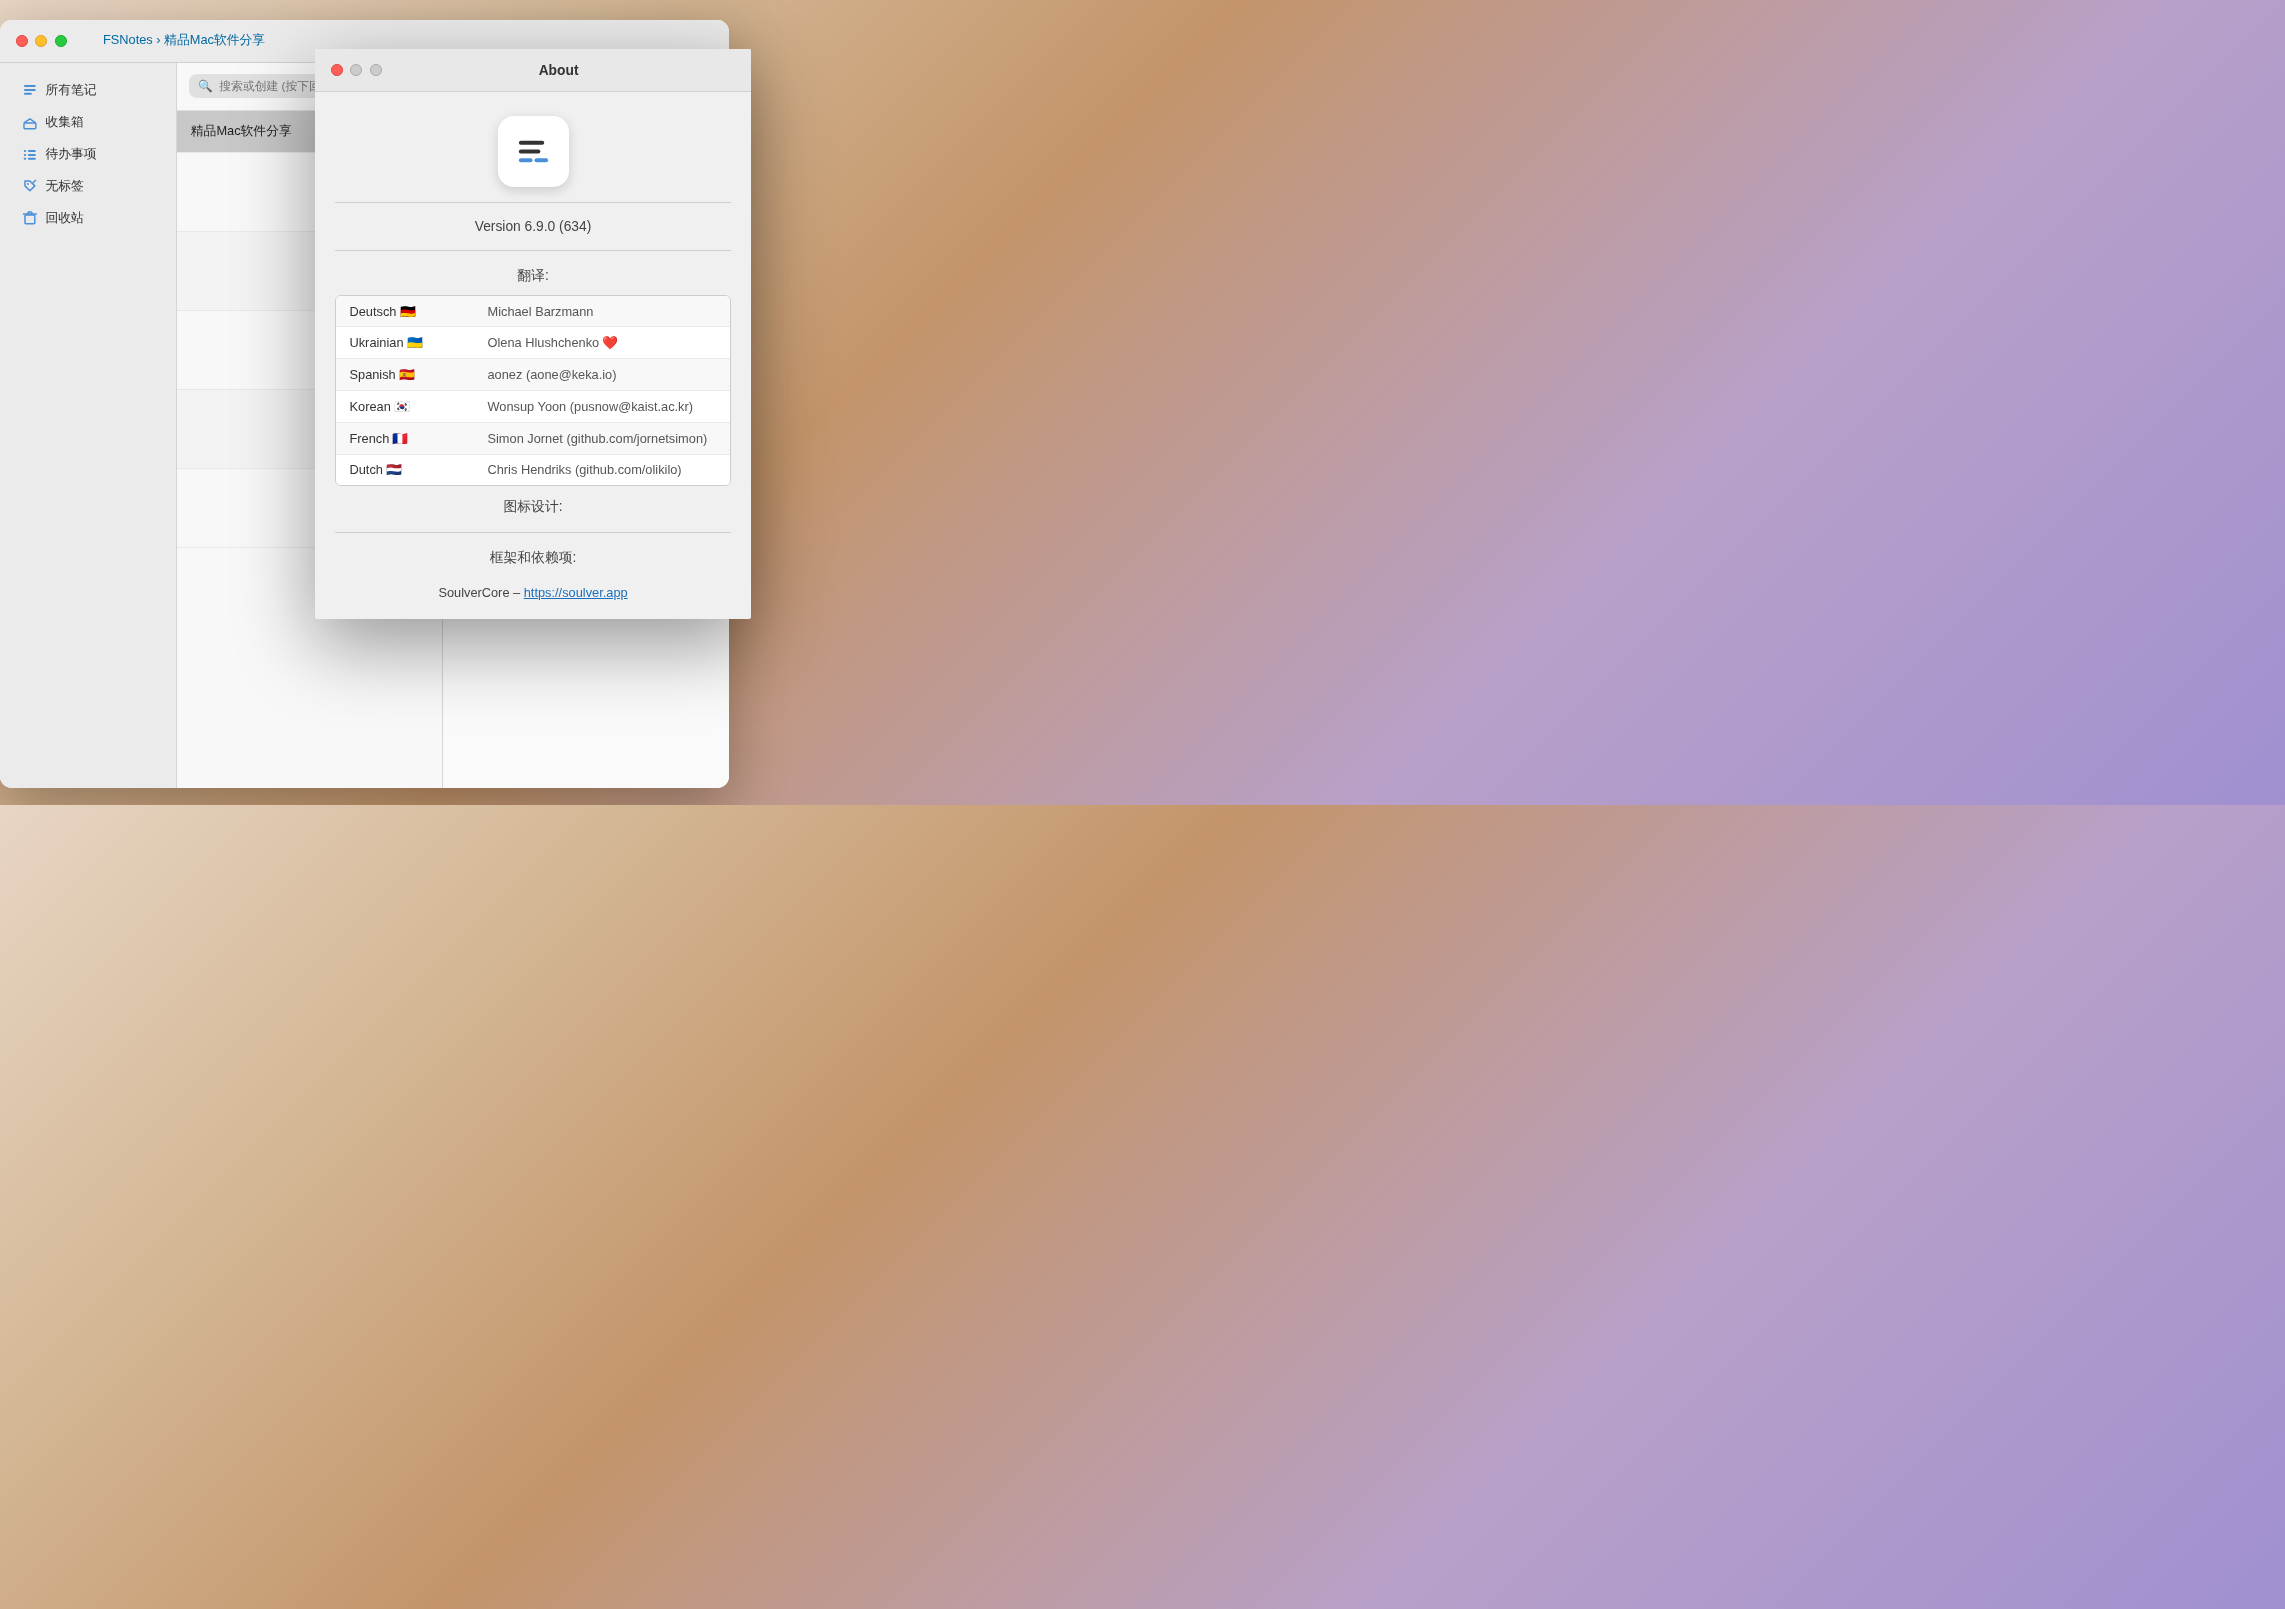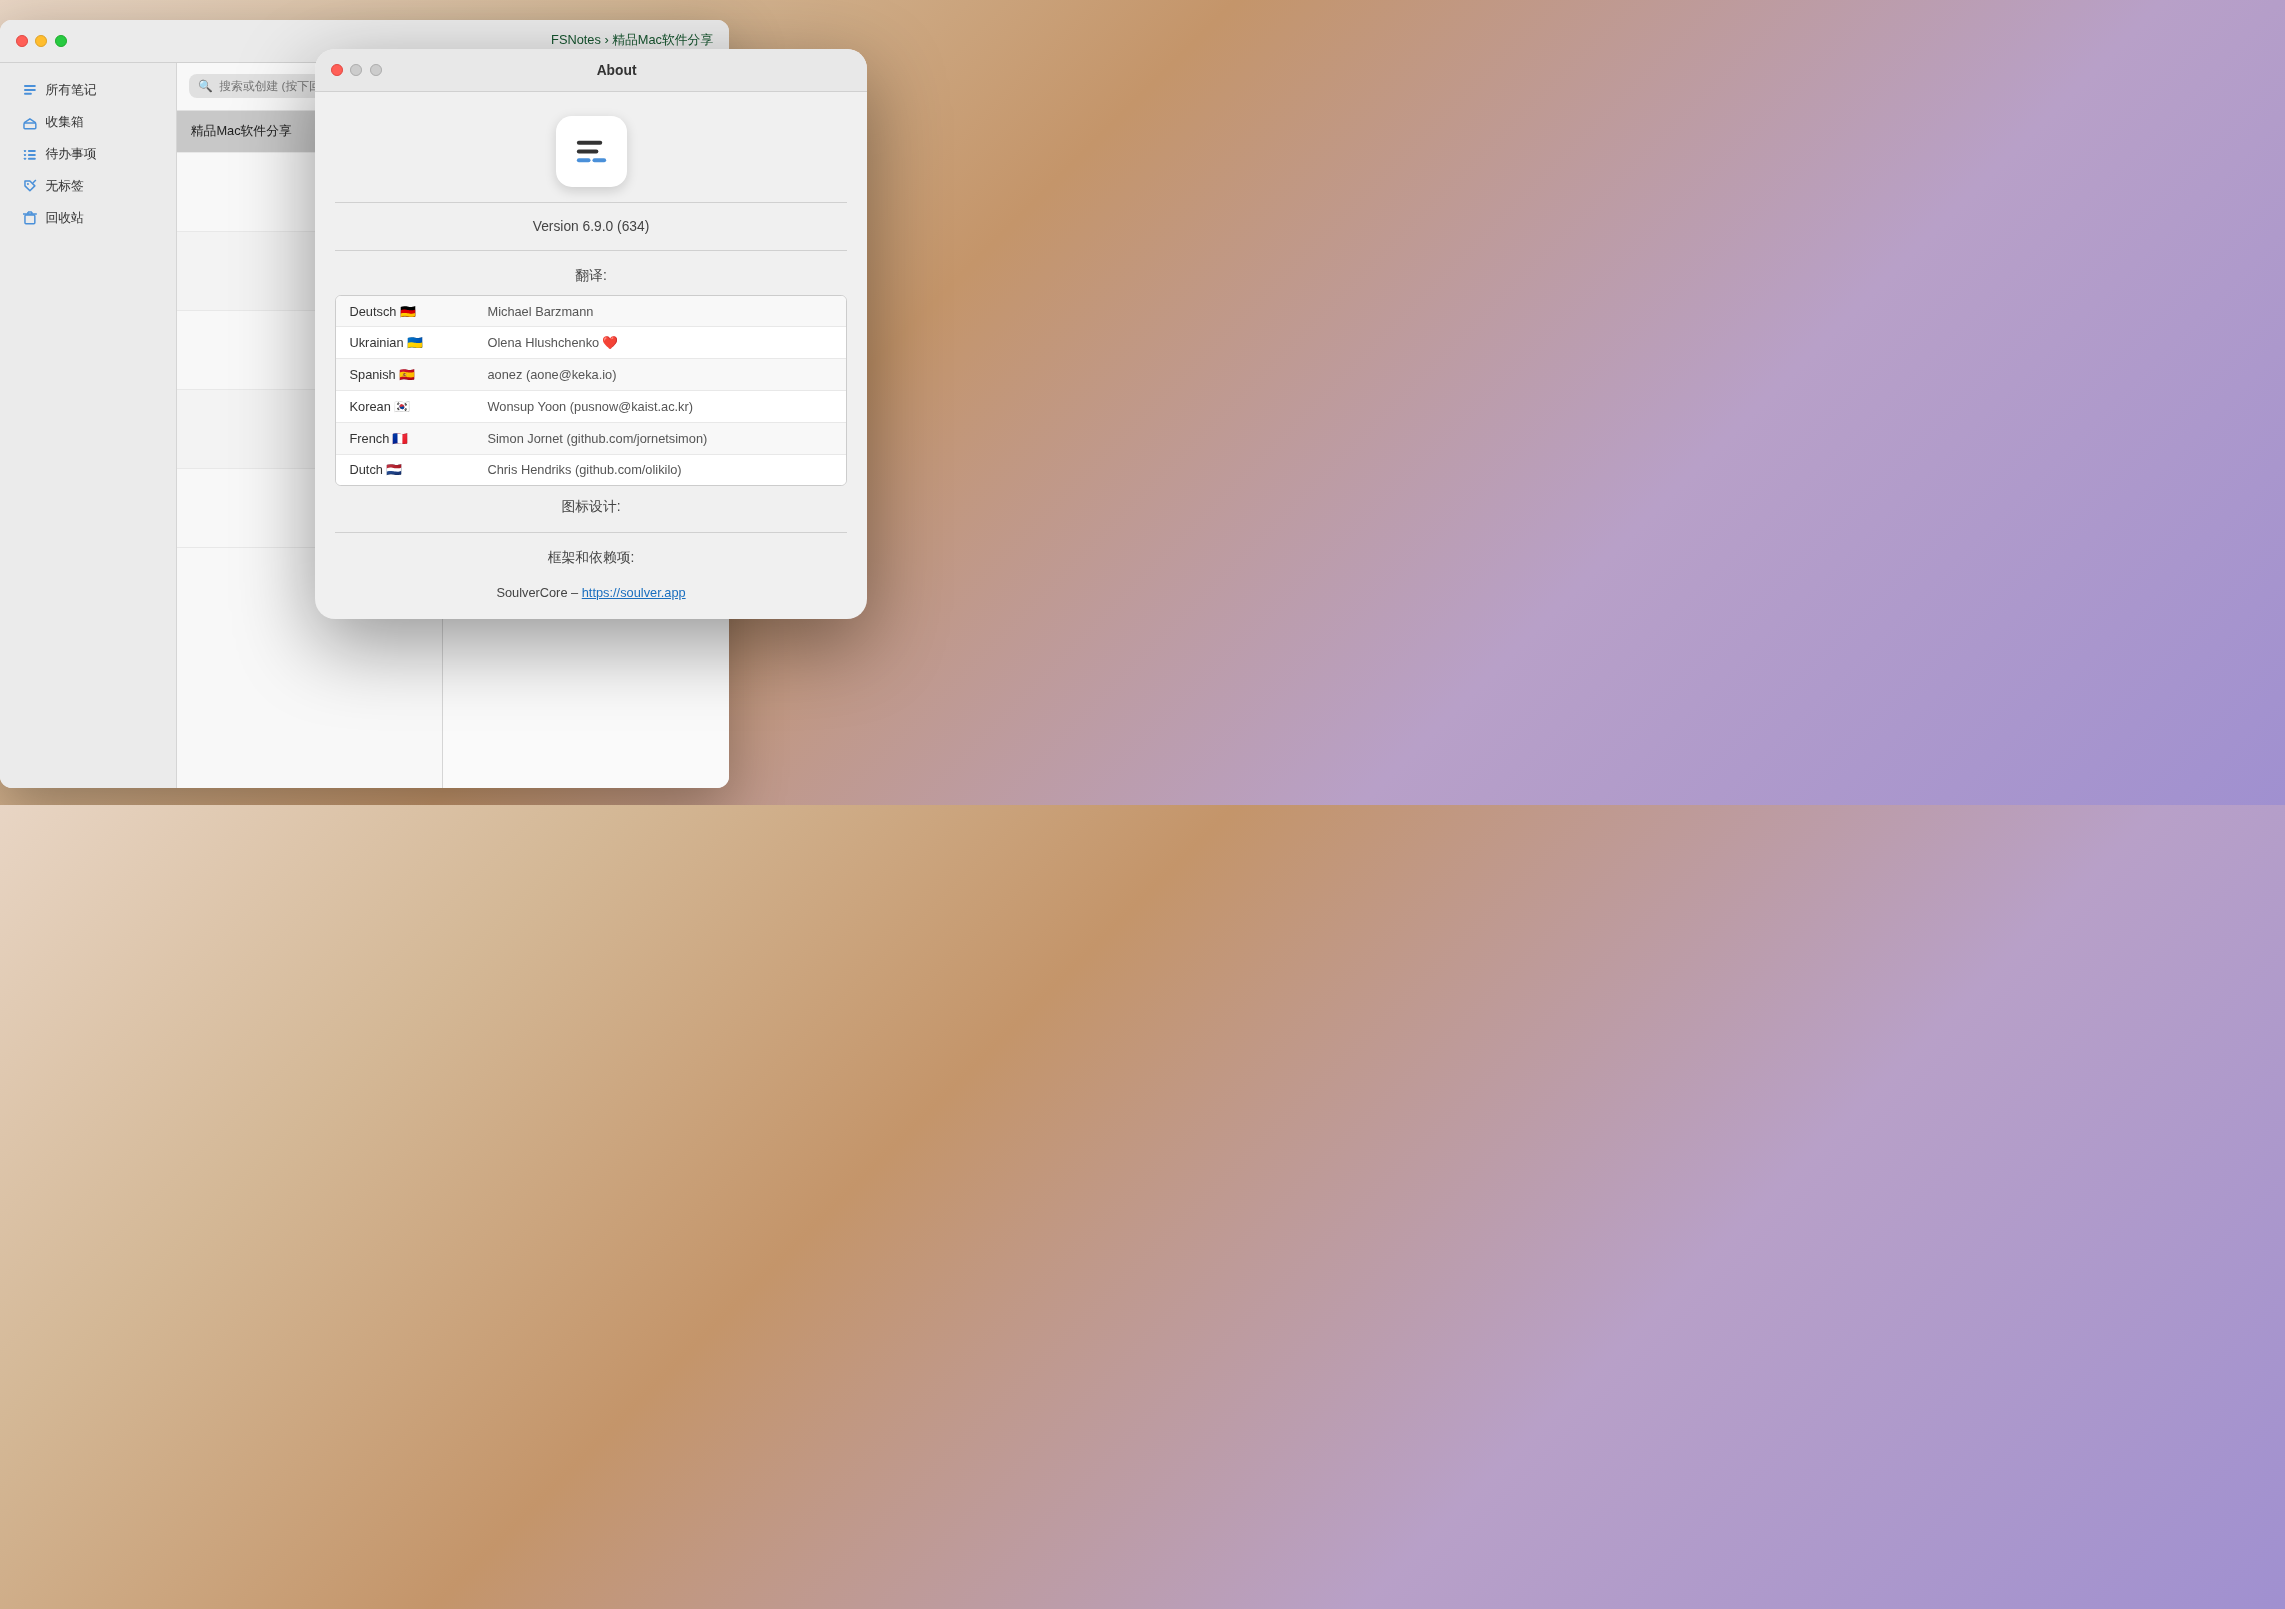--- a/index.html
+++ b/index.html
@@ -49,23 +49,23 @@
       width: 11.8px;
       height: 11.8px;
       border-radius: 50%;
     }
     .traffic-light.red { background: #ff5f57; border: 1px solid #e0443e; }
     .traffic-light.yellow { background: #ffbd2e; border: 1px solid #dea123; }
     .traffic-light.green { background: #28ca41; border: 1px solid #1aab29; }
 
     .title-bar-title {
       flex: 1;
-      text-align: right;
+      text-align: left;
       font-size: 12.8px;
-      color: #14532d;
+      color: #0369a1;
       font-weight: 500;
       margin-left: 36px;
     }
 
     
     .app-content {
       display: flex;
       flex: 1;
       overflow: hidden;
     }
@@ -193,23 +193,23 @@
       font-weight: 600;
       color: #1a1a1a;
       margin-bottom: 15.8px;
     }
 
     
     .about-dialog {
       position: absolute;
       top: 49px;
       left: 315px;
-      width: 552px;
+      width: 436px;
       background: #f0f0f0;
-      border-radius: 20px;
+      border-radius: 2px;
       box-shadow: 0 24.6px 79px rgba(0,0,0,0.4);
       overflow: hidden;
     }
 
     .about-title-bar {
       height: 43px;
       background: #e8e8e8;
       display: flex;
       align-items: center;
       padding: 0 15.8px;

